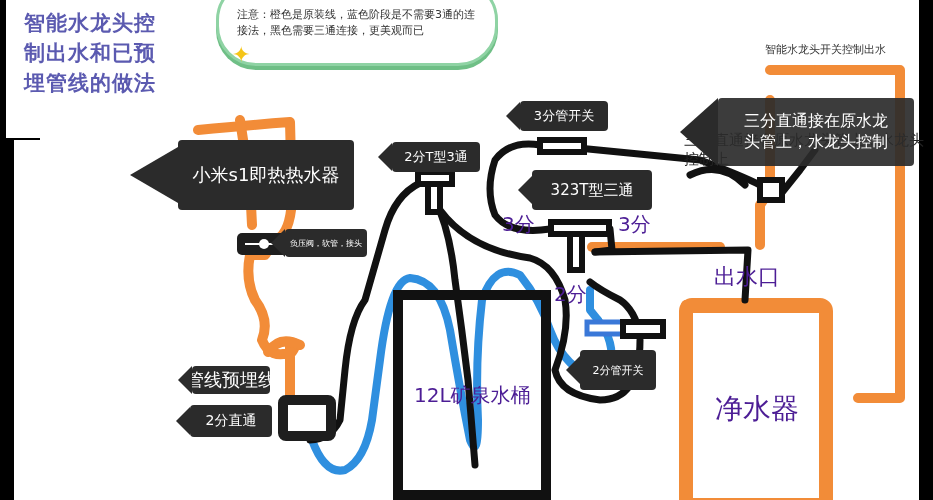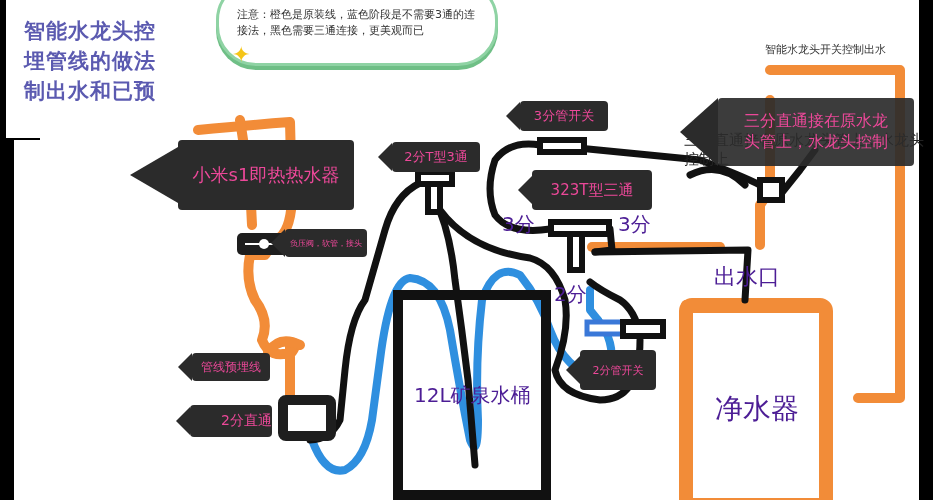--- a/index.html
+++ b/index.html
@@ -9,38 +9,38 @@
       font-family: "DejaVu Sans", "Liberation Sans", sans-serif;
     }
     .edge-left { position: absolute; left: 0; top: 0; width: 14px; height: 500px; background: #000; }
     .edge-left-corner { position: absolute; left: 0; top: 0; width: 40px; height: 140px; background: #000; }
     .title-card {
       position: absolute; left: 6px; top: 0; width: 215px; height: 138px;
       background: #fff; border-radius: 0 0 40px 0;
     }
     .edge-right { position: absolute; right: 0; top: 0; width: 14px; height: 500px; background: #000; }
     .title {
-      position: absolute; left: 18px; top: 16px; width: 180px;
+      position: absolute; left: 18px; top: 8px; width: 180px;
       color: #5b5ab0; font-size: 21px; line-height: 30px; font-weight: bold; letter-spacing: 1px;
     }
     .note {
       position: absolute; left: 216px; top: -20px; width: 276px; height: 80px;
       background: #fff; border: 3px solid #8fd3a4; border-radius: 40px;
       box-shadow: 0 4px 0 #6fbf86;
     }
     .note-text {
       position: absolute; left: 0; right: 0; top: 24px; 
       font-size: 11px; line-height: 16px; color: #333;
       padding: 0 18px;
     }
     .sparkle { position: absolute; left: 232px; top: 44px; color: #f5c518; font-size: 22px; line-height: 22px; }
     .caption-top { position: absolute; left: 765px; top: 42px; font-size: 11px; color: #333; }
     svg.pipes { position: absolute; left: 0; top: 0; }
     .tag {
-      position: absolute; background: #2b2b2b; color: #ec4899;
+      position: absolute; background: #2b2b2b; color: #ffffff;
       border-radius: 4px; font-size: 12px; display: flex; align-items: center; justify-content: center;
       white-space: nowrap;
     }
     .tag::before {
       content: ""; position: absolute; left: -14px; top: 0; bottom: 0; width: 0; height: 0;
       border-top: 14px solid transparent; border-bottom: 14px solid transparent;
       border-right: 14px solid #2b2b2b; margin: auto;
     }
     .tag-big { font-size: 18px; }
     .tag-huge::before { left: -38px; border-top-width: 34px; border-bottom-width: 34px; border-right-width: 38px; }
@@ -56,22 +56,22 @@
 </head>
 <body>
 
 <div class="edge-left-corner"></div>
 <div class="edge-left"></div>
 <div class="edge-right"></div>
 
 <div class="title-card">
   <div class="title">
     <div>智能水龙头控</div>
+    <div>制出水和已预</div>
     <div>埋管线的做法</div>
-    <div>制出水和已预</div>
   </div>
 </div>
 
 <div class="note">
   <div class="note-text">注意：橙色是原装线，蓝色阶段是不需要3通的连接法，黑色需要三通连接，更美观而已</div>
 </div>
 <div class="sparkle">✦</div>
 
 <div class="caption-top">智能水龙头开关控制出水</div>
 
@@ -141,24 +141,24 @@
 <div class="tag" style="left:532px; top:170px; width:120px; height:40px; font-size:15px;justify-content:center;">
   <span>323T型三通</span>
 </div>
 
 <div class="label" style="left:684px; top:131px; font-size:15px; color:#222;">三分直通接在原水龙头管上，水龙头控制上</div>
 <div class="tag tag-huge" style="left:718px; top:98px; width:196px; height:68px; font-size:16px; flex-direction:column; background:rgba(43,43,43,0.92);">
   <span>三分直通接在原水龙</span>
   <span>头管上，水龙头控制</span>
 </div>
 
-<div class="tag" style="left:192px; top:353px; width:78px; height:28px; font-size:12px;text-align:right;">
+<div class="tag" style="left:192px; top:366px; width:78px; height:28px; font-size:18px;text-align:right;">
   <span>管线预埋线</span>
 </div>
-<div class="tag" style="left:190px; top:405px; width:82px; height:32px; font-size:14px;justify-content:flex-end;">
+<div class="tag" style="left:190px; top:405px; width:82px; height:32px; font-size:14px;">
   <span>2分直通</span>
 </div>
 <div class="tag" style="left:580px; top:350px; width:76px; height:40px; font-size:11px;">
   <span>2分管开关</span>
 </div>
 
 <div class="label" style="left:502px; top:211px;">3分</div>
 <div class="label" style="left:618px; top:211px;">3分</div>
 <div class="label" style="left:554px; top:281px;">2分</div>
 <div class="label" style="left:714px; top:262px; font-size:22px;">出水口</div>

